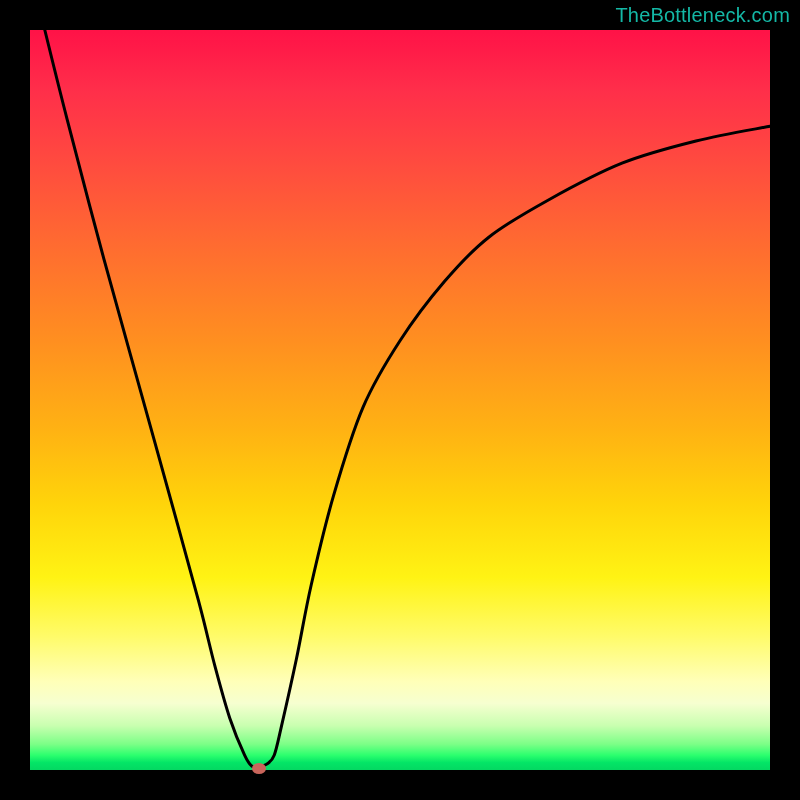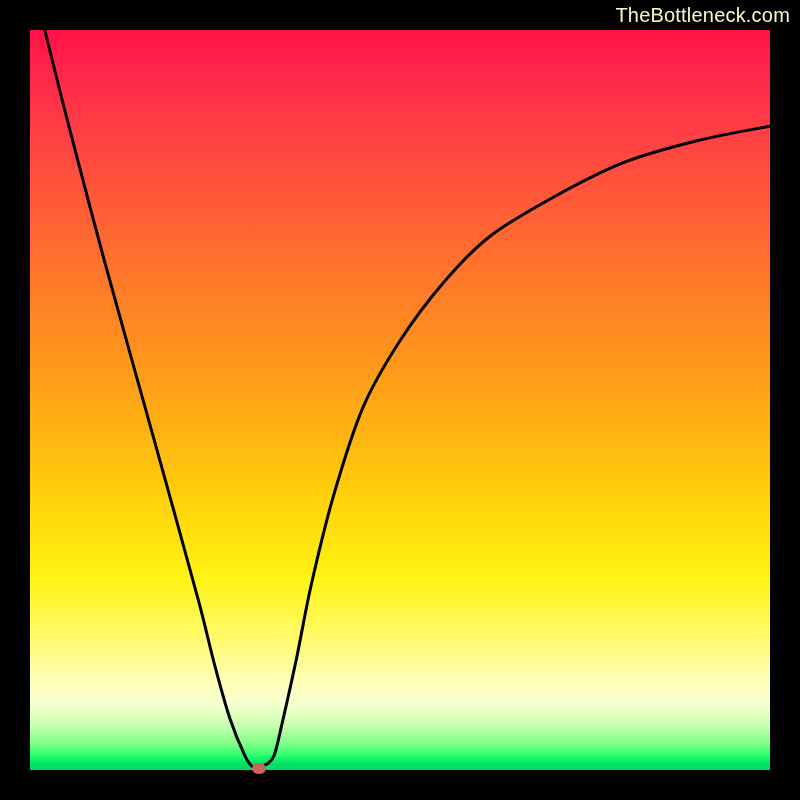--- a/index.html
+++ b/index.html
@@ -51,21 +51,21 @@
     top: 0;
     left: 0;
     width: 740px;
     height: 740px;
     overflow: visible;
   }
   .watermark {
     position: absolute;
     top: 4px;
     right: 10px;
-    color: #fef9c3;
+    color: #14b8a6;
     font-size: 20px;
     font-weight: 500;
     letter-spacing: 0.2px;
     user-select: none;
   }
   .dot {
     position: absolute;
     width: 14px;
     height: 11px;
     border-radius: 50%;

